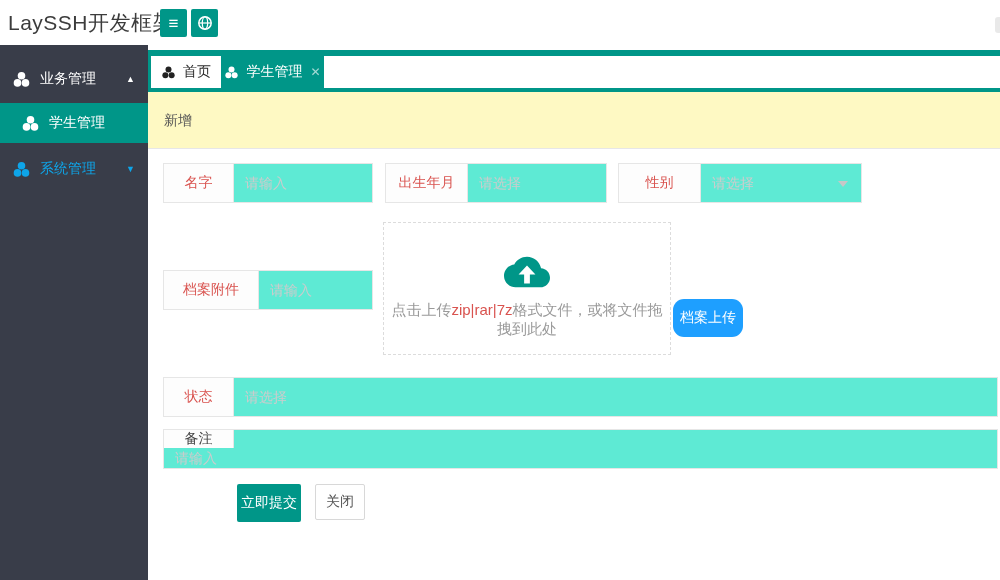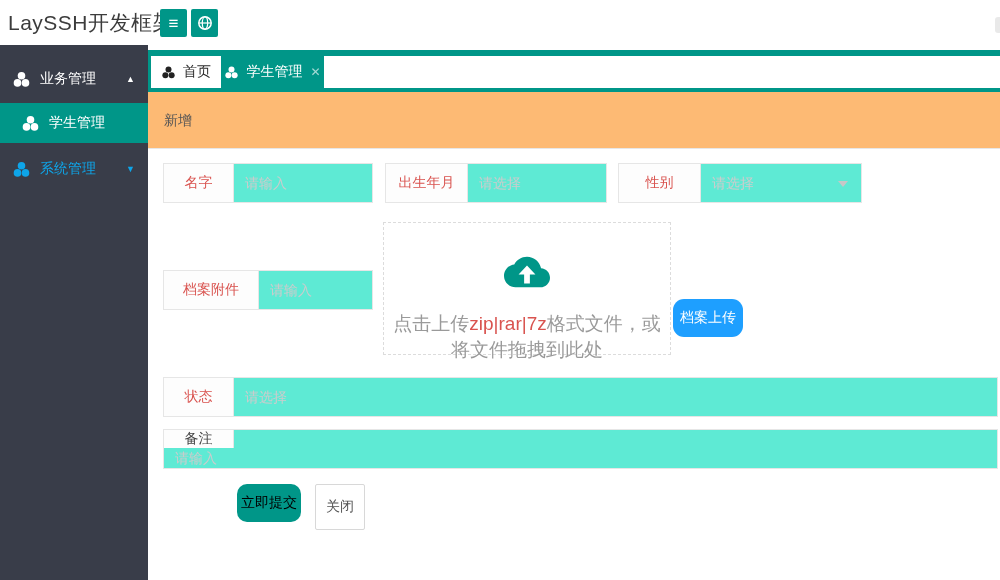--- a/index.html
+++ b/index.html
@@ -28,21 +28,21 @@
     display:flex; padding-left:3px;text-align:right; }
   .tab { margin-top:6px; height:32px; display:flex; align-items:center; justify-content:center;
     font-size:14px; cursor:pointer; flex:none; }
   .tab .t-ic { width:15px; height:15px; margin-right:7px; }
   .tab.home { width:70px; background:#fff; color:#2b2b2b; }
   .tab.active { width:103px; color:#fff; }
   .tab .close-x { margin-left:8px; font-size:12px; color:rgba(255,255,255,0.65); }
   .tab-filler { flex:1; margin-top:6px; height:32px; background:#fff; }
 
   
-  .toolbar { position:absolute; left:148px; top:92px; width:852px; height:57px; background:#fdba74;
+  .toolbar { position:absolute; left:148px; top:92px; width:852px; height:57px; background:#fef9c3;
     border-bottom:1px solid #e7e7e7; line-height:57px; padding-left:16px; font-size:14px; color:#555; }
 
   
   .form { position:absolute; left:148px; top:149px; width:852px; height:431px; background:#fff; }
   .fgroup { position:absolute; height:40px; border:1px solid #e6e6e6; display:flex; background:#5eead4; }
   .flabel { display:flex; align-items:center; justify-content:center; flex:none;
     border-right:1px solid #e6e6e6; background:#fdfdfd; color:#d9534f; font-size:14px; }
   .flabel.plain { color:#444; }
   .finput { flex:1; border:none; outline:none; padding:0 11px; font-size:14px; color:#666; min-width:0; background:transparent; }
   .finput::placeholder { color:#ccc; opacity:1; }
@@ -52,28 +52,28 @@
   .g-name   { left:15px;  top:14px;  width:210px; } .g-name  .flabel { width:70px; }
   .g-birth  { left:237px; top:14px;  width:222px; } .g-birth .flabel { width:82px; }
   .g-gender { left:470px; top:14px;  width:244px; } .g-gender .flabel { width:82px; }
   .g-file   { left:15px;  top:121px; width:210px; } .g-file  .flabel { width:95px; }
   .g-status { left:15px;  top:228px; width:835px; } .g-status .flabel { width:70px; }
   .g-remark { left:15px;  top:280px; width:835px;flex-direction:column; } .g-remark .flabel { width:70px; }
 
   .upload-box { position:absolute; left:235px; top:73px; width:288px; height:133px;
     border:1px dashed #dcdcdc; text-align:center; cursor:pointer; }
   .cloud { margin-top:26px; width:52px; height:46px; }
-  .upload-hint { margin-top:12px; font-size:19px; color:#9a9a9a; }
+  .upload-hint { margin-top:2px; font-size:15px; color:#9a9a9a; }
   .upload-hint .ext { color:#d9534f; }
   .upload-btn { position:absolute; left:525px; top:150px; width:70px; height:38px; background:#1E9FFF;
     color:#fff; border:none; border-radius:11px; font-size:14px; cursor:pointer; }
 
   .submit-btn { position:absolute; left:89px; top:335px; width:64px; height:38px; background:#009688;
-    color:#000000; border:none; border-radius:10px; font-size:14px; cursor:pointer; }
-  .close-btn { position:absolute; left:167px; top:335px; width:50px; height:46px; background:#fff;
+    color:#ffffff; border:none; border-radius:2px; font-size:14px; cursor:pointer; }
+  .close-btn { position:absolute; left:167px; top:335px; width:50px; height:36px; background:#fff;
     color:#555; border:1px solid #d8d8d8; border-radius:2px; font-size:14px; cursor:pointer; }
 </style>
 </head>
 <body>
 
 <div class="header">
   <div class="logo">LaySSH开发框架</div>
   <div class="hbtn b1">
     <span>≡</span>
   </div>

